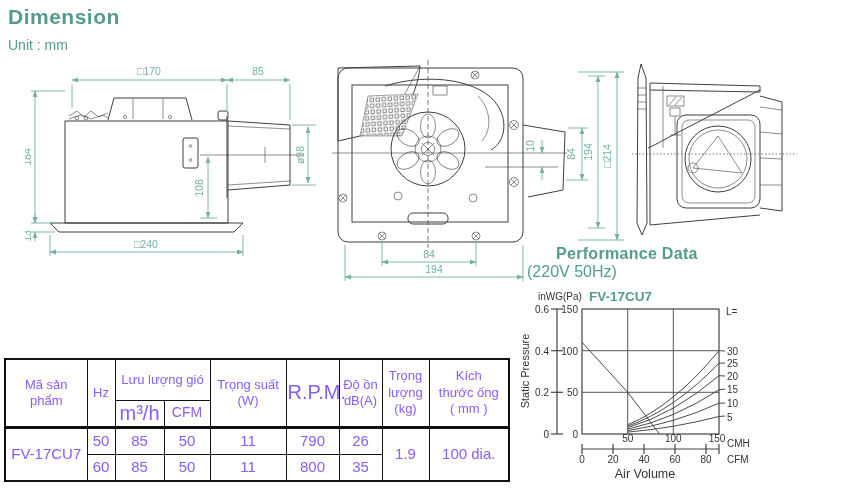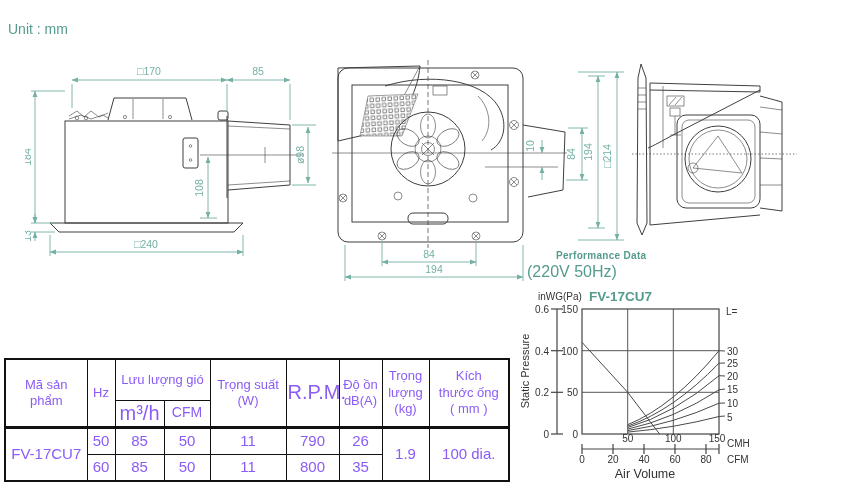--- a/index.html
+++ b/index.html
@@ -2,23 +2,23 @@
 <html><head>
 <meta charset="utf-8">
 <style>
   html,body{margin:0;padding:0;background:#fff;}
   .canvas{position:relative;width:844px;height:494px;background:#fff;overflow:hidden;
           font-family:"Liberation Sans","DejaVu Sans",sans-serif;
           --accent:#549b8e; --dim:#74b0a4; --art:#3f3f3f; --curve:#4a4a4a; --tbl:#111;}
   .abs{position:absolute;}
   .title{left:8px;top:5px;}
   .title h1{margin:0;font-size:21px;font-weight:bold;color:var(--accent);letter-spacing:.5px;}
-  .title .unit{font-size:14px;color:var(--accent);margin-top:16px;}
+  .title .unit{font-size:14px;color:var(--accent);margin-top:8px;}
   .perf{left:527px;top:245px;color:var(--accent);line-height:1.15;}
-  .perf b{font-size:10px;letter-spacing:.3px;padding-left:29px;}
+  .perf b{font-size:16px;letter-spacing:.3px;padding-left:29px;}
   .perf span{font-size:16px;display:block;}
   
   svg text{font-family:"Liberation Sans","DejaVu Sans",sans-serif;}
   .art{stroke:var(--art);fill:none;stroke-width:1;}
   .artthin{stroke:var(--art);fill:none;stroke-width:.6;}
   .dash{stroke:var(--art);fill:none;stroke-width:.7;stroke-dasharray:5 3;}
   .dot{stroke:var(--art);fill:none;stroke-width:.7;stroke-dasharray:1.5 2;}
   .dim{stroke:var(--dim);fill:none;stroke-width:.9;}
   .dimtxt{fill:var(--dim);font-size:10.5px;}
   .axis{stroke:#444;fill:none;stroke-width:1.2;}
@@ -37,20 +37,21 @@
   thead .hb{border-bottom:3px solid var(--tbl);}
   tbody td{font-size:15px;}
   tr.h1{height:41px;} tr.h2{height:24px;} tbody tr{height:27px;}
 </style>
 </head>
 <body>
 
 <div class="canvas" style="--accent: #549b8e; --dim: #74b0a4; --art: #3f3f3f; --curve: #4a4a4a; --tbl: #111111;">
 
   <div class="abs title">
+    <h1>Dimension</h1>
     <div class="unit">Unit : mm</div>
   </div>
 
   <svg class="abs" style="left:25px;top:58px" width="295" height="204" viewBox="0 0 295 204">
     <defs>
       <marker id="arr" viewBox="0 0 10 10" refX="8.5" refY="5" markerWidth="8" markerHeight="8" orient="auto-start-reverse">
         <path d="M0,1.6 L9,5 L0,8.4 Z" fill="#74b0a4"></path>
       </marker>
     </defs>
     <g>

